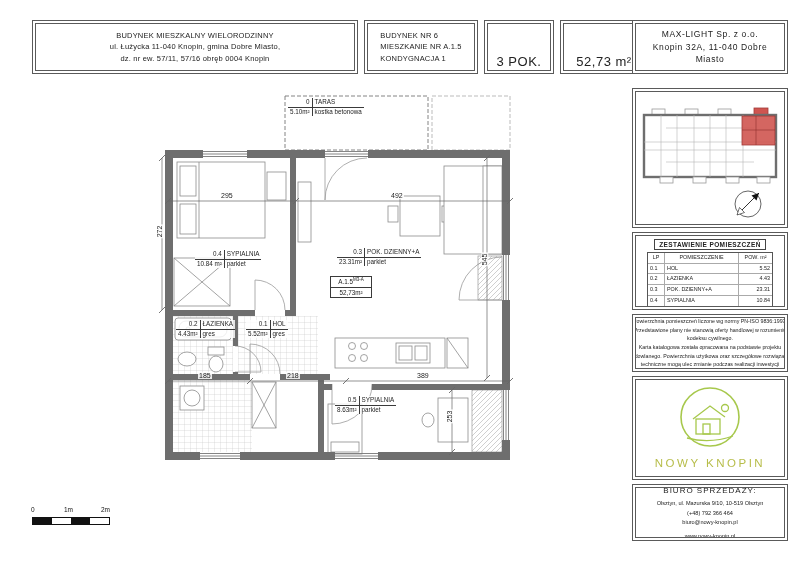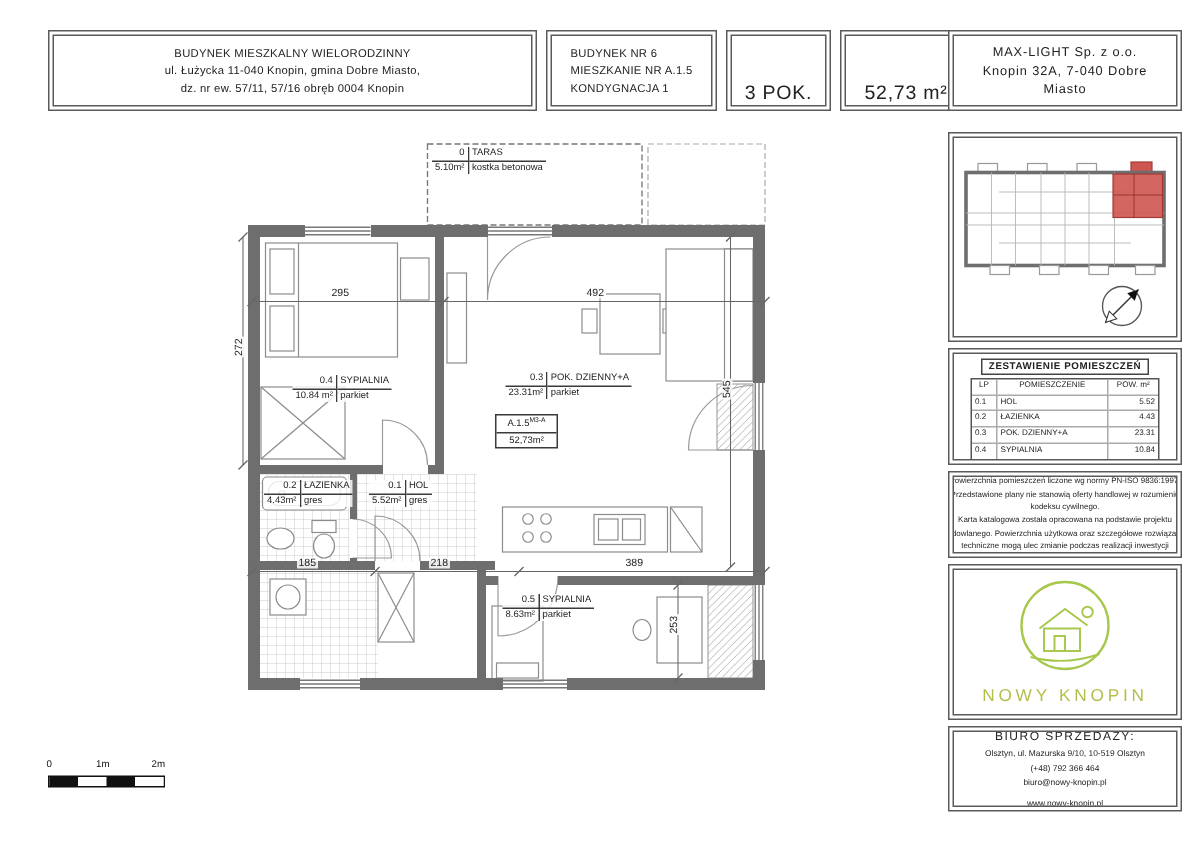--- a/index.html
+++ b/index.html
@@ -76,21 +76,21 @@
 
 <div class="panel" style="left:560px;top:20px;width:88px;height:54px">
   <div class="inner">
       <div class="big-label">52,73 m²</div>
     </div>
 </div>
 
 <div class="panel" style="left:632px;top:20px;width:156px;height:54px">
   <div class="inner">
     <div class="company-line">MAX-LIGHT Sp. z o.o.</div>
-    <div class="company-line">Knopin 32A, 7-040 Dobre</div>
+    <div class="company-line">Knopin 32A, 11-040 Dobre</div>
     <div class="company-line">Miasto</div>
   </div>
 </div>
 
 <div class="panel" style="left:632px;top:88px;width:156px;height:140px">
   <div class="inner">
     <svg width="148" height="132" viewBox="0 0 148 132">
 
       <g fill="#fff" stroke="#999" stroke-width="0.8">
         <rect x="16" y="17" width="13" height="6"></rect>

